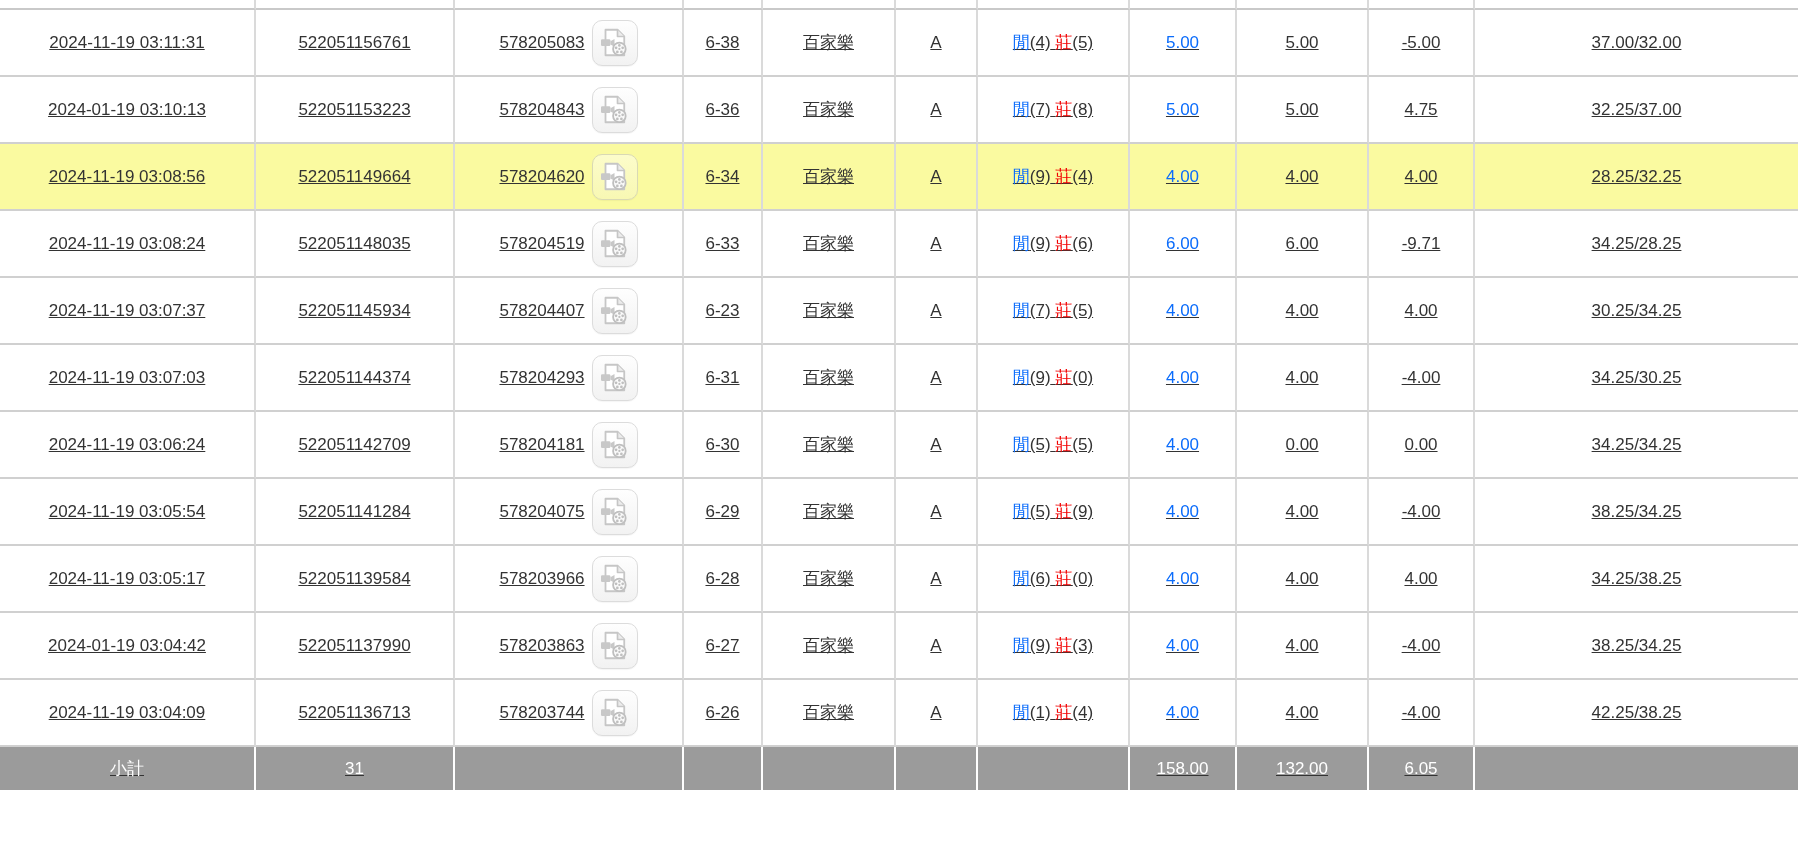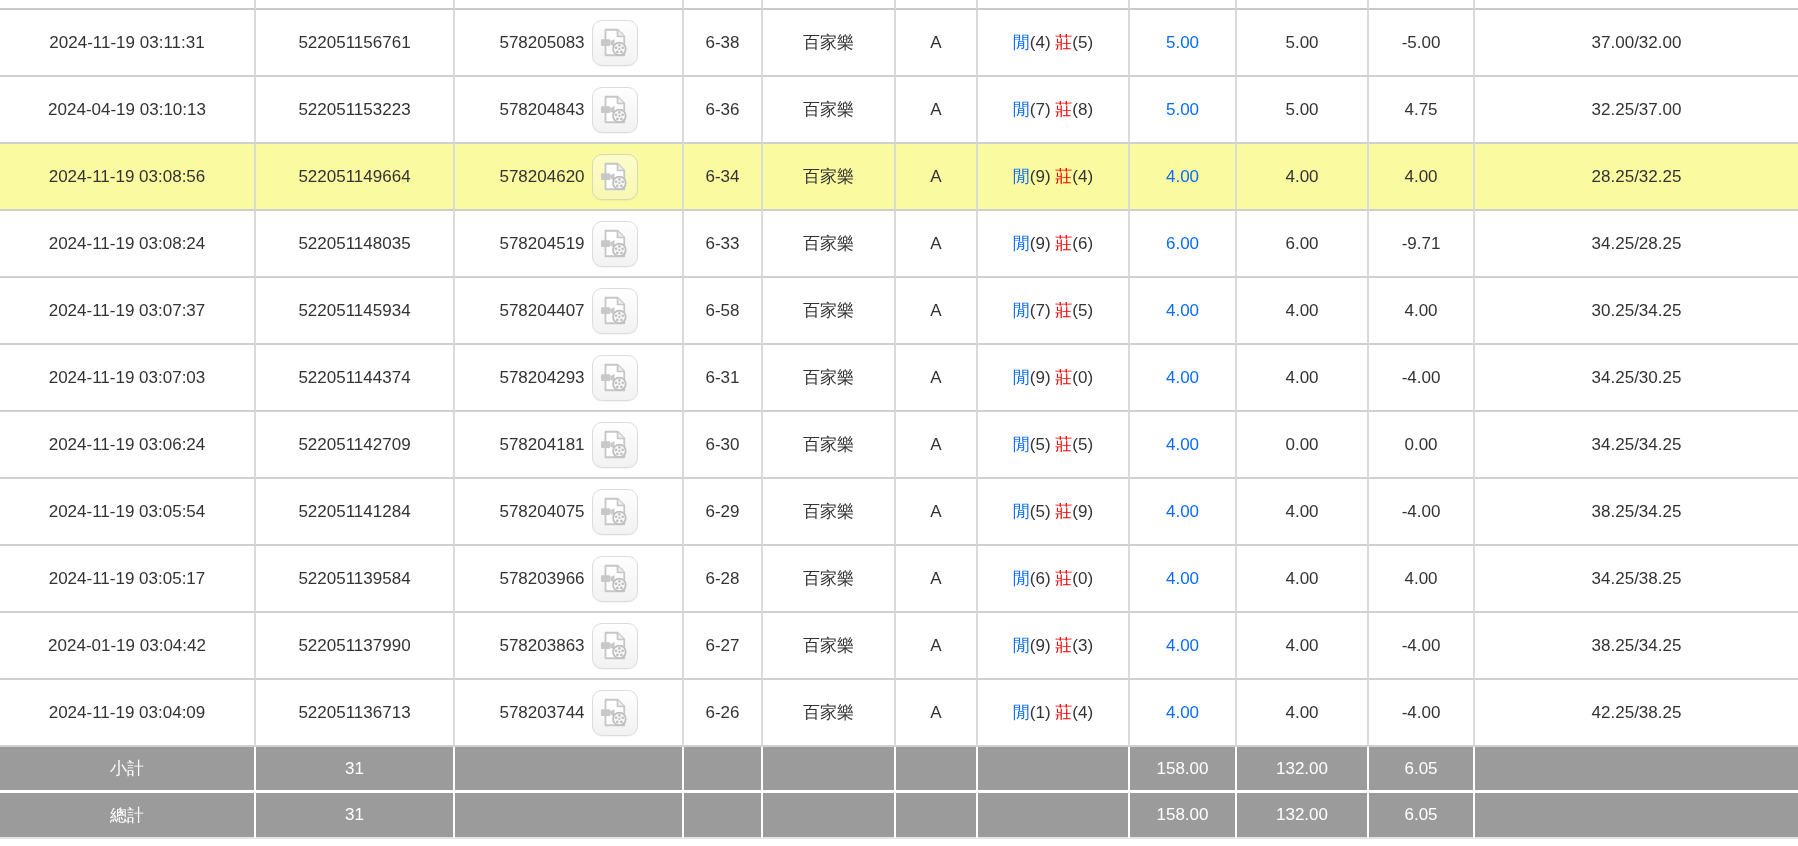--- a/index.html
+++ b/index.html
@@ -4,20 +4,21 @@
 <style>
   html,body{margin:0;padding:0;background:#ffffff;}
   body{
     width:1798px;height:846px;overflow:hidden;
     font-family:"Liberation Sans","DejaVu Sans",sans-serif;
     color:#333333;
   }
   table.records{
     border-collapse:separate;border-spacing:0;table-layout:fixed;
     width:1798px;
+    text-decoration:underline;
   }
   table.records td{
     box-sizing:border-box;
     padding:0;
     text-align:center;vertical-align:middle;
     font-size:17px;color:#333333;
     border-right:2px solid #dadada;
     border-bottom:2px solid #d0d0d0;
     background:#ffffff;
     overflow:hidden;white-space:nowrap;
@@ -112,21 +113,21 @@
         <td>6-38</td>
         <td>百家樂</td>
         <td>A</td>
         <td><span class="blue">閒</span><span class="dark">(4)</span> <span class="red">莊</span><span class="dark">(5)</span></td>
         <td><a class="link">5.00</a></td>
         <td>5.00</td>
         <td class="red">-5.00</td>
         <td>37.00/32.00</td>
       </tr>
       <tr class="data-row">
-        <td>2024-04-19 03:10:13</td>
+        <td>2024-01-19 03:10:13</td>
         <td>522051153223</td>
         <td>
           <div class="cellflex">
             <span>578204843</span>
             <button class="video-btn" type="button">
               <span style="display:inline-flex">
                 <svg viewBox="0 0 44 44" width="33" height="33" aria-hidden="true">
                   <path d="M10 5 h16 l9 9 v25 H10 Z" fill="#ffffff" stroke="#c6c6c6" stroke-width="2.4" stroke-linejoin="round"></path>
                   <path d="M26 5 v9 h9" fill="#ececec" stroke="#c6c6c6" stroke-width="2.2" stroke-linejoin="round"></path>
                   <rect x="4" y="17.5" width="12.5" height="9" rx="1.6" fill="#c8c8c8"></rect>
@@ -238,21 +239,21 @@
                   <circle cx="28.5" cy="25.9" r="1.8" fill="#bfbfbf"></circle>
                   <circle cx="32.9" cy="29.1" r="1.8" fill="#bfbfbf"></circle>
                   <circle cx="31.2" cy="34.6" r="1.8" fill="#bfbfbf"></circle>
                   <circle cx="25.8" cy="34.6" r="1.8" fill="#bfbfbf"></circle>
                   <circle cx="24.1" cy="29.1" r="1.8" fill="#bfbfbf"></circle>
                 </svg>
               </span>
             </button>
           </div>
         </td>
-        <td>6-58</td>
+        <td>6-23</td>
         <td>百家樂</td>
         <td>A</td>
         <td><span class="blue">閒</span><span class="dark">(7)</span> <span class="red">莊</span><span class="dark">(5)</span></td>
         <td><a class="link">4.00</a></td>
         <td>4.00</td>
         <td class="dark">4.00</td>
         <td>30.25/34.25</td>
       </tr>
       <tr class="data-row">
         <td>2024-11-19 03:07:03</td>
@@ -453,33 +454,20 @@
         <td>百家樂</td>
         <td>A</td>
         <td><span class="blue">閒</span><span class="dark">(1)</span> <span class="red">莊</span><span class="dark">(4)</span></td>
         <td><a class="link">4.00</a></td>
         <td>4.00</td>
         <td class="red">-4.00</td>
         <td>42.25/38.25</td>
       </tr>
       <tr class="summary subtotal">
         <td>小計</td>
-        <td>31</td>
-        <td></td>
-        <td></td>
-        <td></td>
-        <td></td>
-        <td></td>
-        <td>158.00</td>
-        <td>132.00</td>
-        <td>6.05</td>
-        <td></td>
-      </tr>
-      <tr class="summary total">
-        <td>總計</td>
         <td>31</td>
         <td></td>
         <td></td>
         <td></td>
         <td></td>
         <td></td>
         <td>158.00</td>
         <td>132.00</td>
         <td>6.05</td>
         <td></td>

